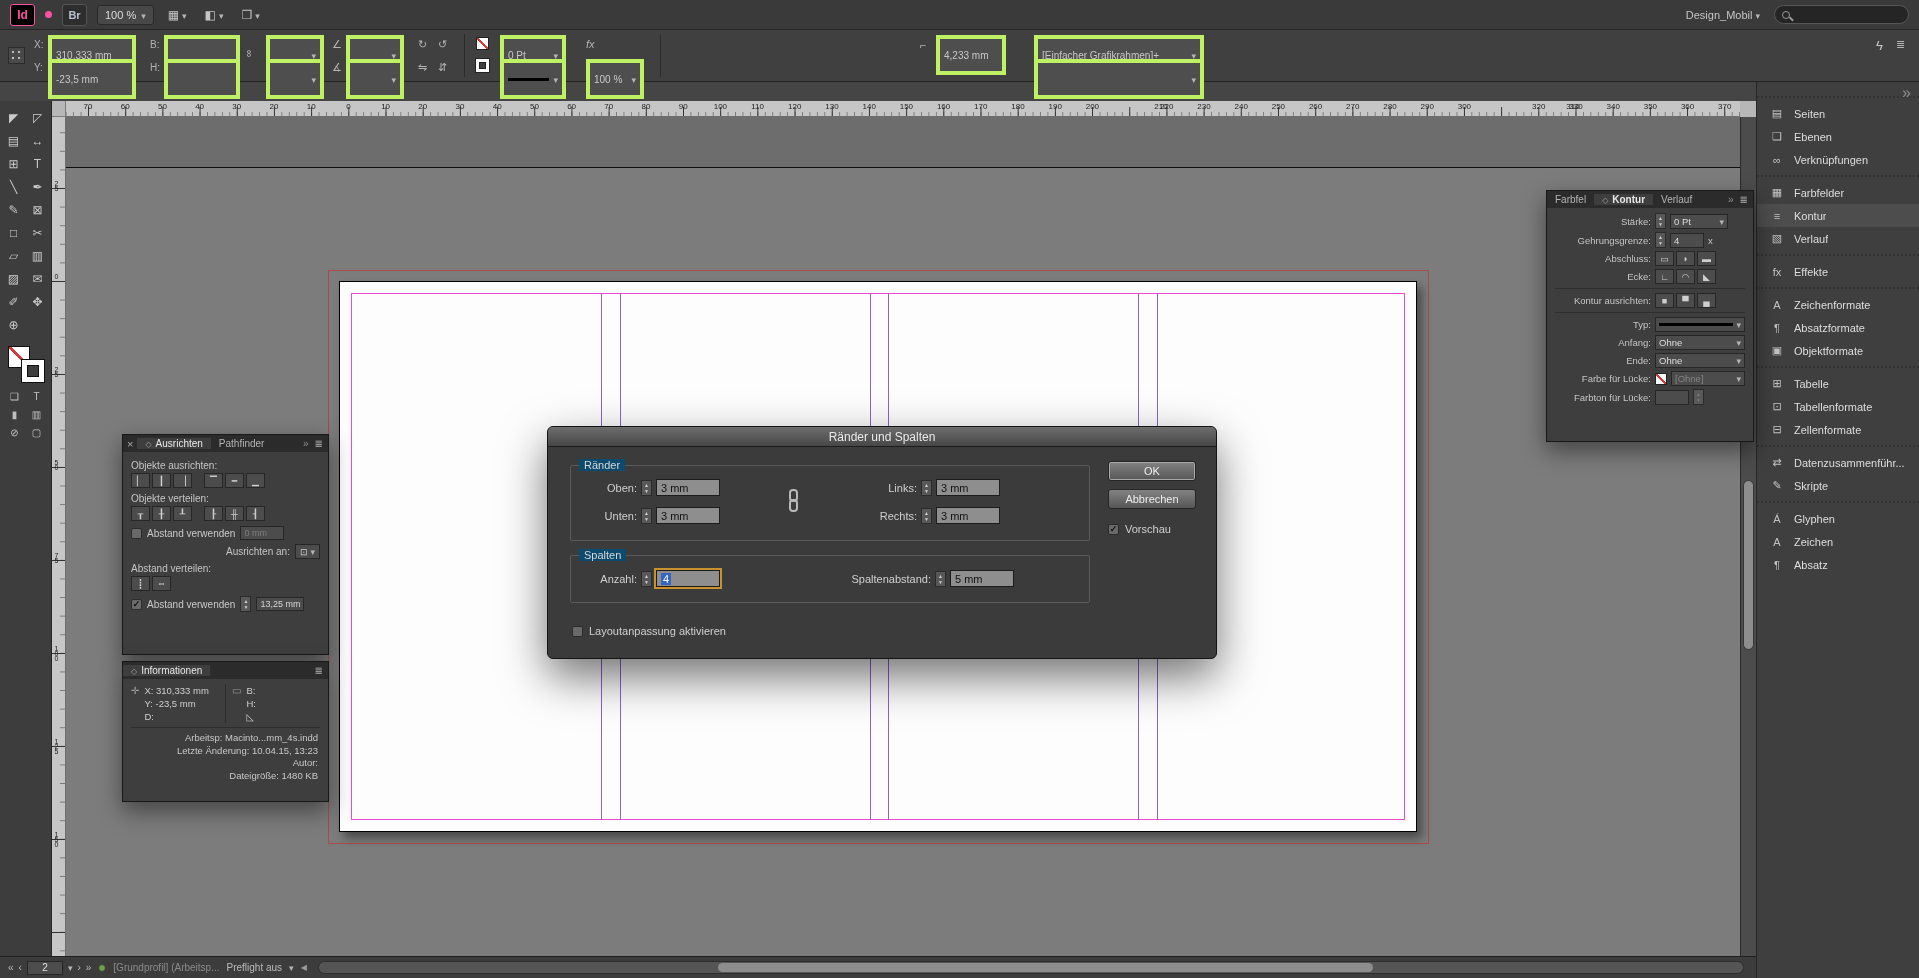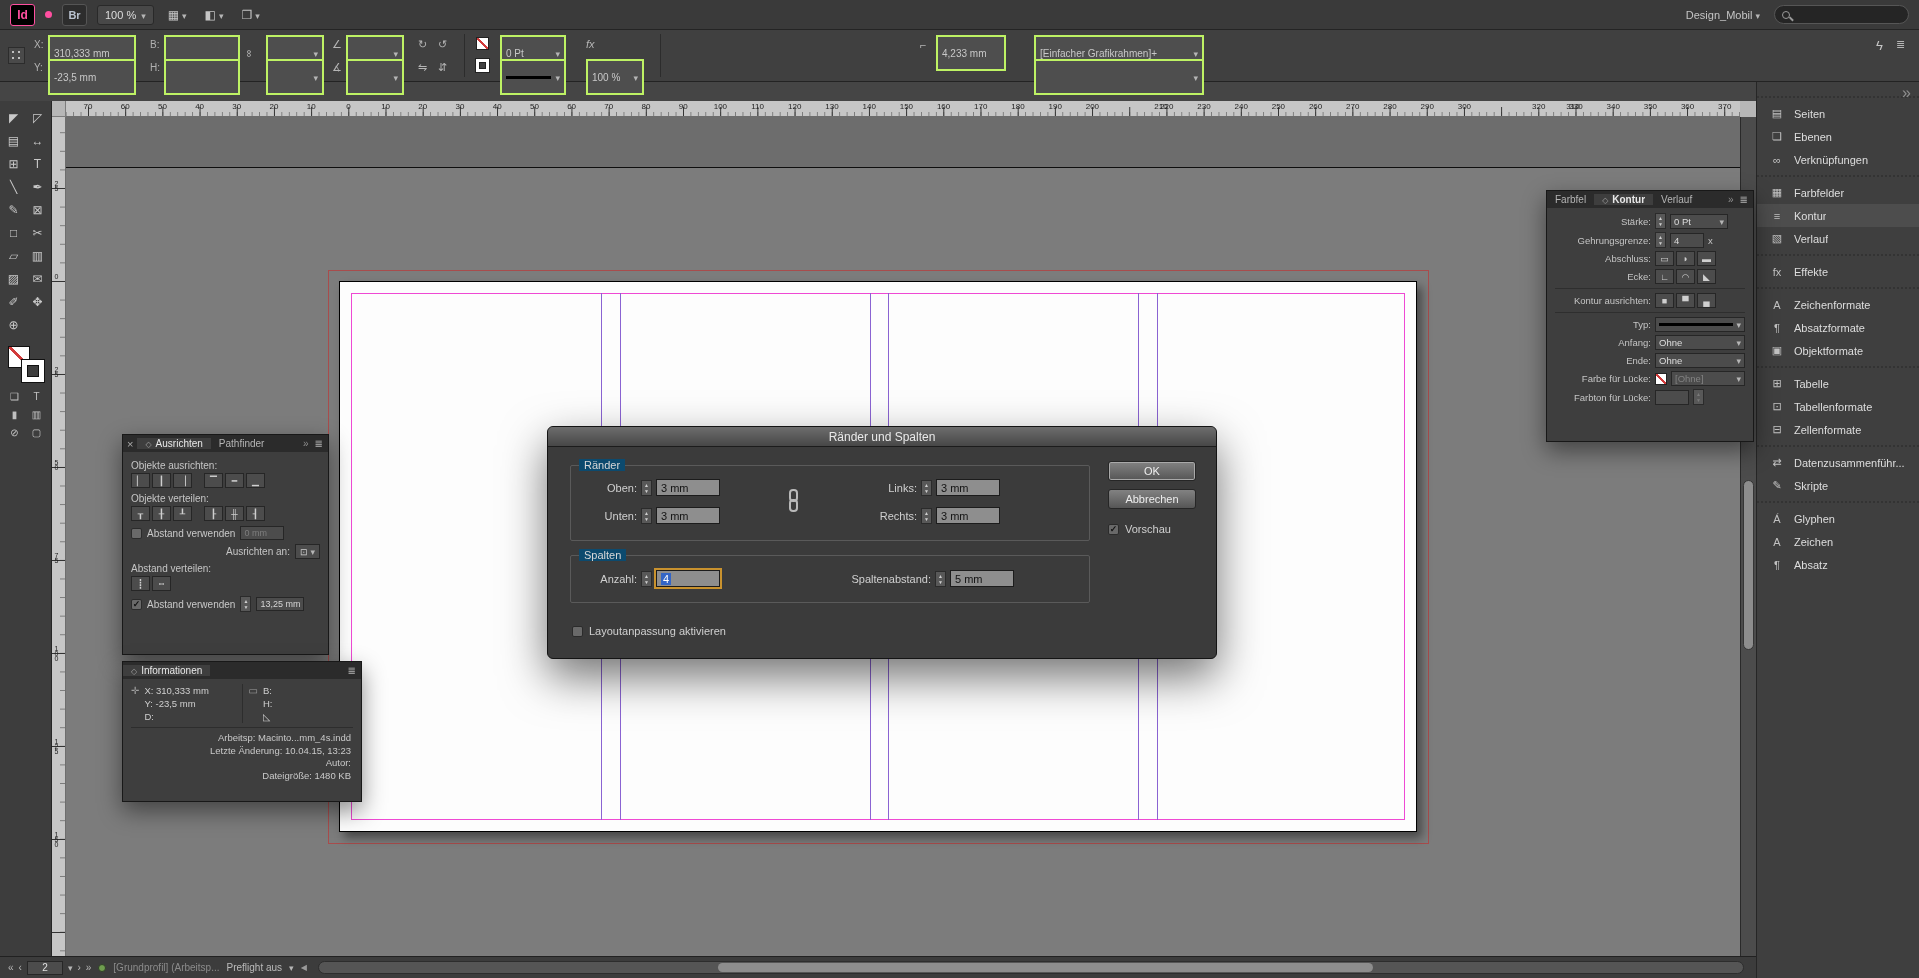--- a/index.html
+++ b/index.html
@@ -15,21 +15,21 @@
   .i-caret::before{content:"▾";font-size:9px;color:#b5b5b5}
   .mb-iconbtn{display:inline-flex;align-items:center;gap:3px;color:#c5c5c5;font-size:12px;padding:0 4px}
   .menu-spacer{flex:1}
   .search-box{width:135px;height:19px;background:#252525;border:1px solid #565656;border-radius:10px;display:flex;align-items:center;gap:5px;padding:0 7px}
   .mag{width:8px;height:8px;border:1.5px solid #9a9a9a;border-radius:50%;position:relative;flex:none}
   .mag::after{content:"";position:absolute;left:6px;top:6px;width:5px;height:1.5px;background:#9a9a9a;transform:rotate(45deg)}
 
   
   .control-bar{position:absolute;left:0;top:30px;width:100%;height:52px;background:#404040;border-bottom:1px solid #232323;z-index:9;font-size:10px}
   .cb-lbl{position:absolute;color:#b2b2b2;font-size:10px}
-  .cb-field{position:absolute;height:17px;background:#4e4e4e;border:2px solid #bef264;color:#c8c8c8;font-size:10px;display:flex;align-items:center;padding:16px 4px;gap:4px}
+  .cb-field{position:absolute;height:17px;background:#4e4e4e;border:4px solid #bef264;color:#c8c8c8;font-size:10px;display:flex;align-items:center;padding:16px 4px;gap:4px}
   .cb-field .i-caret{margin-left:auto}
   .cb-ico{position:absolute;color:#b5b5b5;font-size:11px}
   .refpoint{position:absolute;left:8px;top:17px;width:17px;height:17px;background-image:radial-gradient(#c0c0c0 1.2px,transparent 1.4px);background-size:6px 6px;background-position:1px 1px;border:1px solid #2c2c2c;background-color:#4a4a4a}
   .i-chain::before{content:"∞";display:inline-block;transform:rotate(90deg);font-size:10px;color:#c0c0c0}
   .sw-none{width:13px;height:13px;background:#fff linear-gradient(45deg,transparent 43%,#d23b3b 43%,#d23b3b 57%,transparent 57%);border:1px solid #222}
   .sw-hollow{width:13px;height:13px;border:3px solid #fff;box-shadow:0 0 0 1px #222,inset 0 0 0 1px #222;background:#404040}
   .i-qa::before{content:"ϟ";color:#c5c5c5;font-size:13px}
   .i-menu::before{content:"≣";color:#b5b5b5}
   .cb-sep{position:absolute;width:1px;background:#2c2c2c;top:4px;bottom:4px}
   .strokeline{flex:1;height:3px;background:#000}
@@ -107,21 +107,21 @@
   .stepper::before{content:"▲";font-size:5px;color:#cfcfcf}
   .stepper::after{content:"▼";font-size:5px;color:#cfcfcf}
   .stepper.grayed::before,.stepper.grayed::after{color:#7a7a7a}
 
   
   .align-panel{left:122px;top:434px;width:207px;height:221px;z-index:30}
   .align-to-row{display:flex;align-items:center;justify-content:flex-end;gap:5px;margin:4px 0}
   .sm-dd{display:inline-flex;align-items:center;gap:3px;background:#4c4c4c;border:1px solid #262626;height:15px;padding:0 4px;font-size:9px;color:#ccc}
 
   
-  .info-panel{left:122px;top:661px;width:240px;height:141px;z-index:30}
+  .info-panel{left:122px;top:661px;width:207px;height:141px;z-index:30}
   .info-top{display:flex;gap:6px;border-bottom:1px solid #2d2d2d;padding-bottom:4px;margin-bottom:4px}
   .info-col{flex:1;display:flex;gap:5px;font-size:9.5px;line-height:13px;color:#cfcfcf}
   .info-col .ic{color:#9f9f9f;font-size:10px}
   .info-div{width:1px;background:#2d2d2d}
   .info-lines{text-align:right;font-size:9.5px;line-height:12.5px;color:#c9c9c9;padding-right:2px}
 
   
   .stroke-panel{left:1546px;top:190px;width:208px;height:252px;z-index:40}
   .sp-row{display:flex;align-items:center;gap:4px;margin-bottom:3px}
   .sp-label{width:96px;text-align:right;font-size:9.5px;color:#c5c5c5;flex:none}

